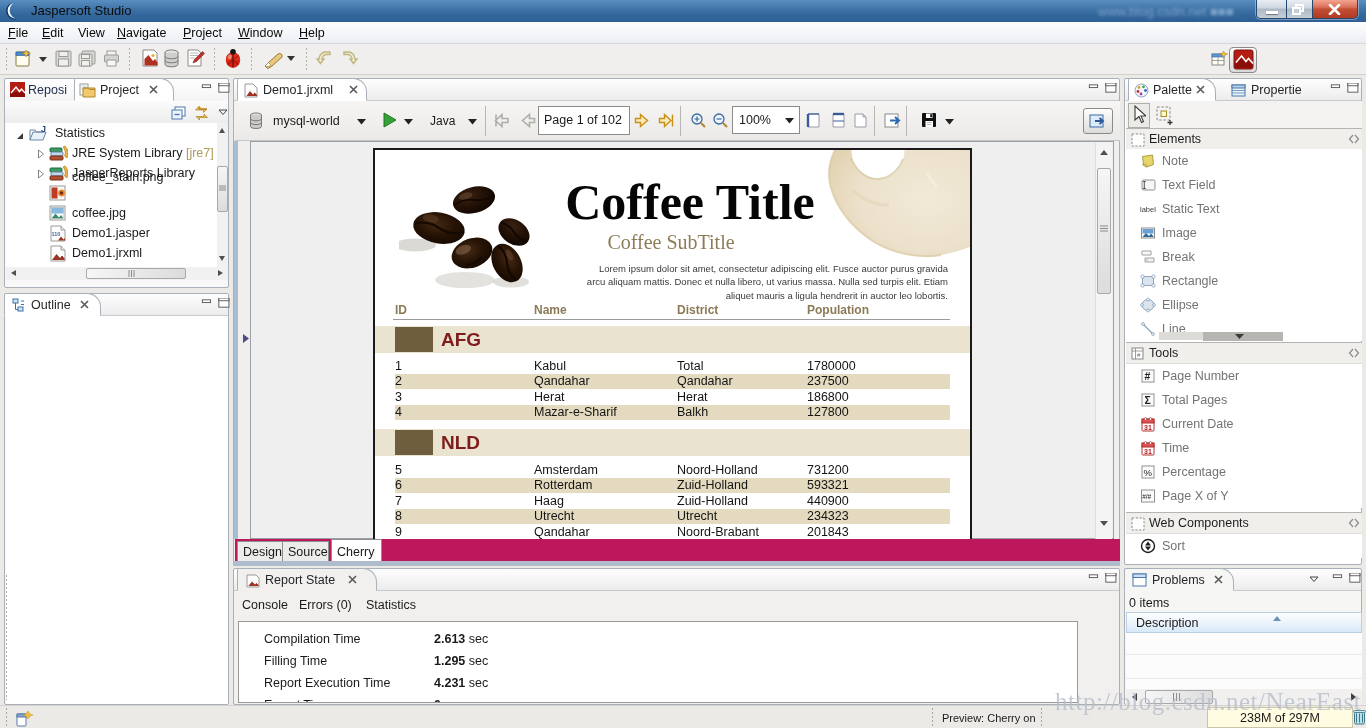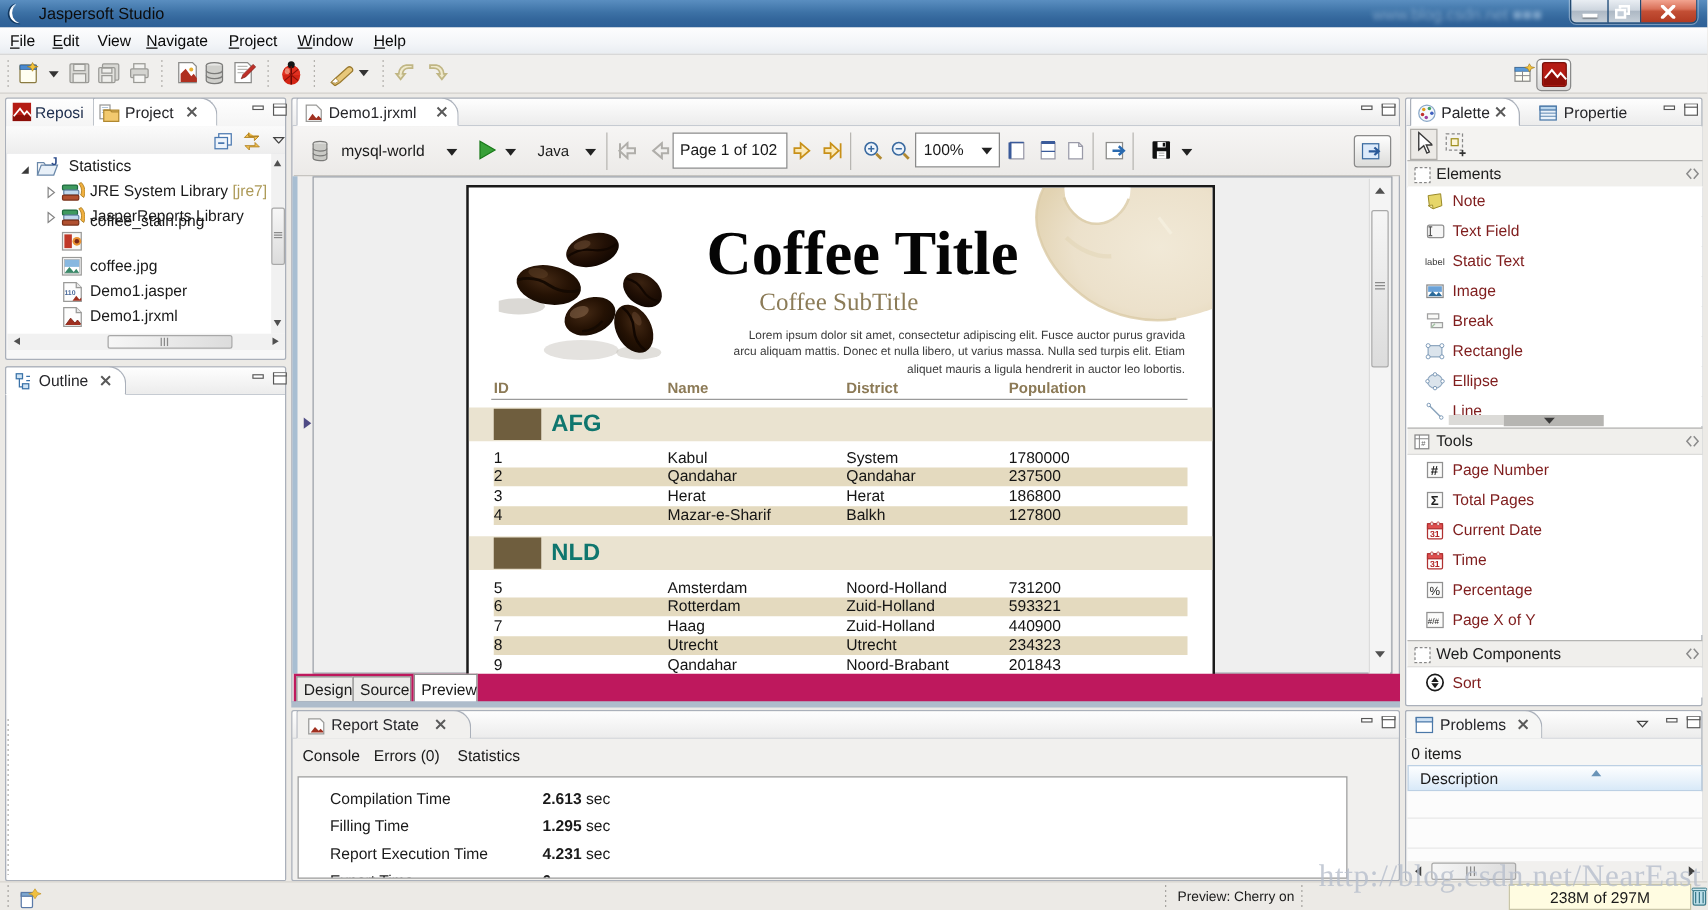--- a/index.html
+++ b/index.html
@@ -39,29 +39,29 @@
 #statusbar{position:absolute;left:0;top:705px;width:1366px;height:23px;background:#eceae6;border-top:1px solid #d6d3ce}
 .dotsep{position:absolute;top:708px;height:18px;width:1px;background-image:repeating-linear-gradient(180deg,#a8a6a2 0 2px,transparent 2px 4px)}
 #membox{position:absolute;left:1207px;top:707px;width:146px;height:21px;background:#fffce1;border:1px solid #c9c6a8;font-size:12.5px;text-align:center;padding-top:3px}
 
 #wm2{position:absolute;left:1055px;top:688px;font-family:"Liberation Serif",serif;font-size:25px;color:rgba(182,190,204,.8);letter-spacing:.5px;white-space:nowrap;z-index:60}
 #wm1{position:absolute;left:1098px;top:4px;font-size:13px;color:rgba(190,215,240,.5);filter:blur(1.5px);z-index:60}
 
 .hdr{position:absolute;top:153px;font-weight:bold;font-size:12px;color:#8c7a56}
 .gband{position:absolute;left:0;width:595px;height:27px;background:#eae3d0}
 .gsq{position:absolute;left:20px;top:1px;width:38px;height:25px;background:#6f5e3e}
-.gtxt{position:absolute;left:66px;top:2.5px;font-weight:bold;font-size:19px;color:#0f766e}
+.gtxt{position:absolute;left:66px;top:2.5px;font-weight:bold;font-size:19px;color:#7f1d1d}
 .row{position:absolute;left:0;width:595px;height:15.4px;font-size:12.5px;color:#141414}
 .row span{position:absolute;top:0.5px}
 .row.beige{background:none}
 .row.beige::before{content:"";position:absolute;left:20px;top:0;width:555px;height:15.4px;background:#e4dabf}
 .row span{z-index:2}
 
 .phead{position:absolute;left:1px;width:236px;height:22px;background:#f0efec;border-top:1px solid #b4b4b2;border-bottom:1px solid #dcdcda;font-size:12.5px;color:#1c1c1c}
-.pitem{position:absolute;left:1px;width:236px;height:24px;background:#fff;font-size:12.5px;color:#7f1d1d}
+.pitem{position:absolute;left:1px;width:236px;height:24px;background:#fff;font-size:12.5px;color:#737373}
 .picon{position:absolute;left:14px;top:4px;width:16px;height:16px}
 .pitem span{position:absolute;left:36px;top:5px}
 </style></head>
 <body>
 
 <div id="titlebar">
  <svg class="abs" style="left:4px;top:1px" width="20" height="20" viewBox="0 0 20 20">
   <path d="M8.2 1.6 A8.6 8.6 0 0 0 3.0 13.4 A8.6 8.6 0 0 0 12.6 18.2 A9.6 9.6 0 0 1 5.4 14.4 A9.6 9.6 0 0 1 4.6 6.0 A9.6 9.6 0 0 1 8.2 1.6 Z" fill="#10375f"></path>
   <path d="M8.8 2.2 A8 8 0 0 0 4.0 7.0 A8 8 0 0 0 4.6 13.6 A8 8 0 0 0 11.4 17.4 A8.8 8.8 0 0 1 6.4 13.0 A8.8 8.8 0 0 1 6.2 6.4 A8.8 8.8 0 0 1 8.8 2.2 Z" fill="#ffffff"></path>
   <path d="M8.8 2.2 A8 8 0 0 0 4.6 6.6 A9 9 0 0 1 8.0 4.0 Z" fill="#bcd4ea" opacity=".8"></path>
@@ -494,21 +494,21 @@
    <div class="hdr" style="left:302px">District</div>
    <div class="hdr" style="left:432px">Population</div>
    <div class="abs" style="left:18px;top:169px;width:557px;height:1px;background:#9a9a9a"></div>
    <div class="gband" style="top:176px">
           <div class="gsq"></div>
           <span class="gtxt">AFG</span>
         </div>
    <div class="row" style="top:208.5px">
           <span style="left:20px">1</span>
           <span style="left:159px">Kabul</span>
-          <span style="left:302px">System</span>
+          <span style="left:302px">Total</span>
           <span style="left:432px">1780000</span>
         </div>
    <div class="row beige" style="top:223.9px">
           <span style="left:20px">2</span>
           <span style="left:159px">Qandahar</span>
           <span style="left:302px">Qandahar</span>
           <span style="left:432px">237500</span>
         </div>
    <div class="row" style="top:239.3px">
           <span style="left:20px">3</span>
@@ -570,21 +570,21 @@
  </div>
 
  <div class="abs" style="left:0px;top:62px;width:4px;height:398px;background:#a8bed2"></div>
  <svg class="abs" style="left:8px;top:254px" width="8" height="11" viewBox="0 0 8 11">
       <path d="M1 1 l6 4.5 -6 4.5 z" fill="#4f4b85"></path>
     </svg>
 
  <div class="abs" style="left:1px;top:460px;width:885px;height:23px;background:#be185d">
   <div class="abs" style="left:2px;top:2px;width:46px;height:21px;background:#ececea;border:1px solid #8f8f8f;font-size:12.5px;padding:3px 0 0 5px">Design</div>
   <div class="abs" style="left:47px;top:2px;width:47px;height:21px;background:#ececea;border:1px solid #8f8f8f;font-size:12.5px;padding:3px 0 0 5px">Source</div>
-  <div class="abs" style="left:96px;top:0px;width:51px;height:23px;background:#fff;border:1px solid #8f8f8f;border-bottom:none;font-size:12.5px;padding:5px 0 0 5px">Preview</div>
+  <div class="abs" style="left:96px;top:0px;width:51px;height:23px;background:#fff;border:1px solid #8f8f8f;border-bottom:none;font-size:12.5px;padding:5px 0 0 5px">Cherry</div>
  </div>
 </div>
 <div class="abs" style="left:233px;top:561px;width:887px;height:5px;background:#aebccb"></div>
 
 <div class="panel" style="left:233px;top:568px;width:887px;height:137px;background:#f1f0ee">
  <div class="tabstrip"></div>
  <div class="seltab" style="left:3px;width:140px;background:#f1f0ee;border-bottom-color:#f1f0ee"></div>
  <svg class="abs" style="left:12px;top:5px" width="14" height="14" viewBox="0 0 14 14">
   <path d="M1 1 h9 l3 3 v9 h-12 z" fill="#fdfdfd" stroke="#9a9a98"></path>
   <path d="M2.5 12 l3.5-4.5 3 3 1.5-1.5 2 2 v1 z" fill="#a03020"></path>

